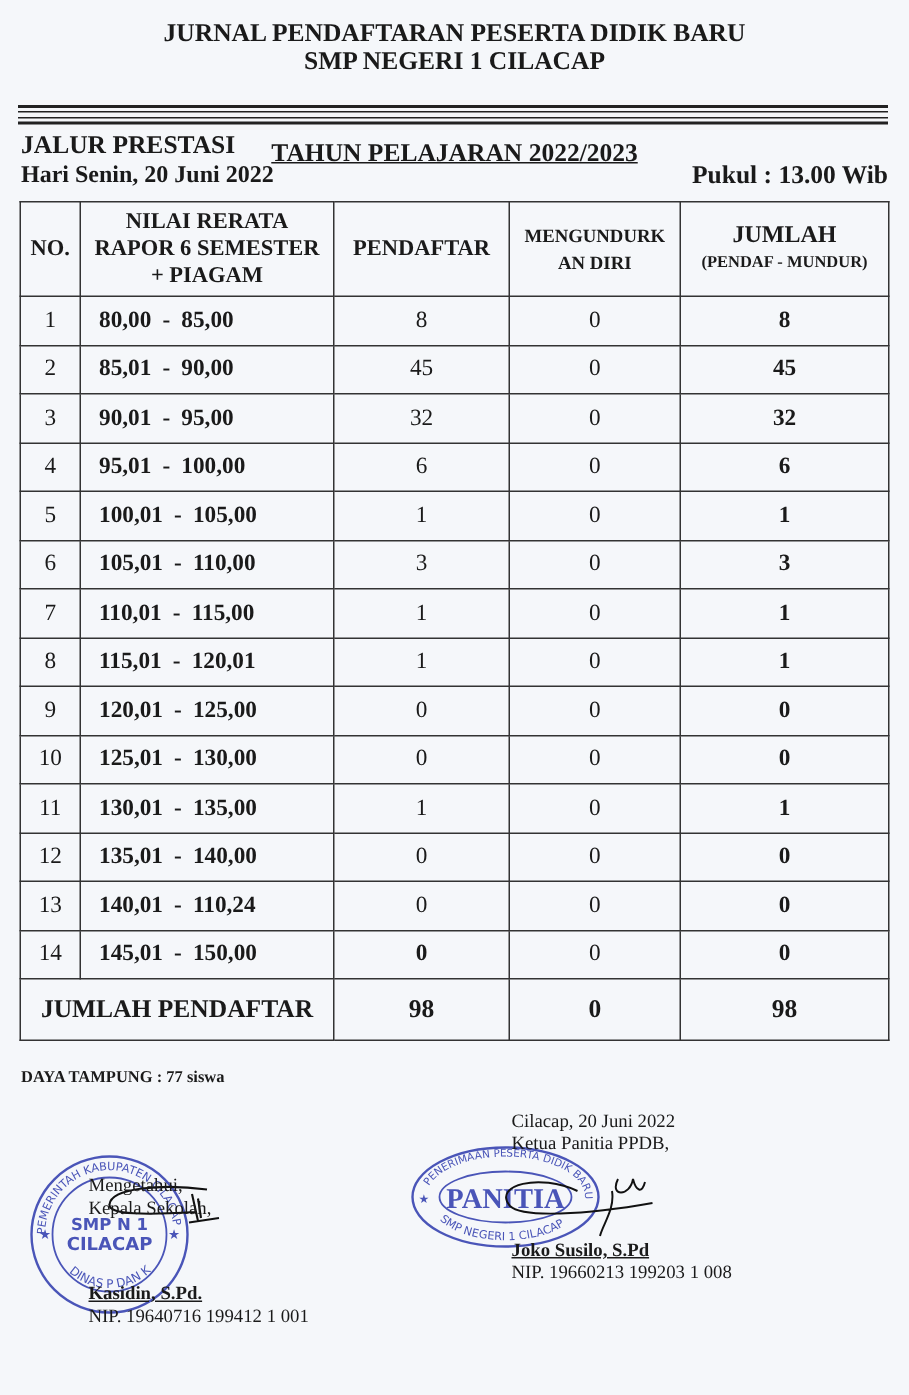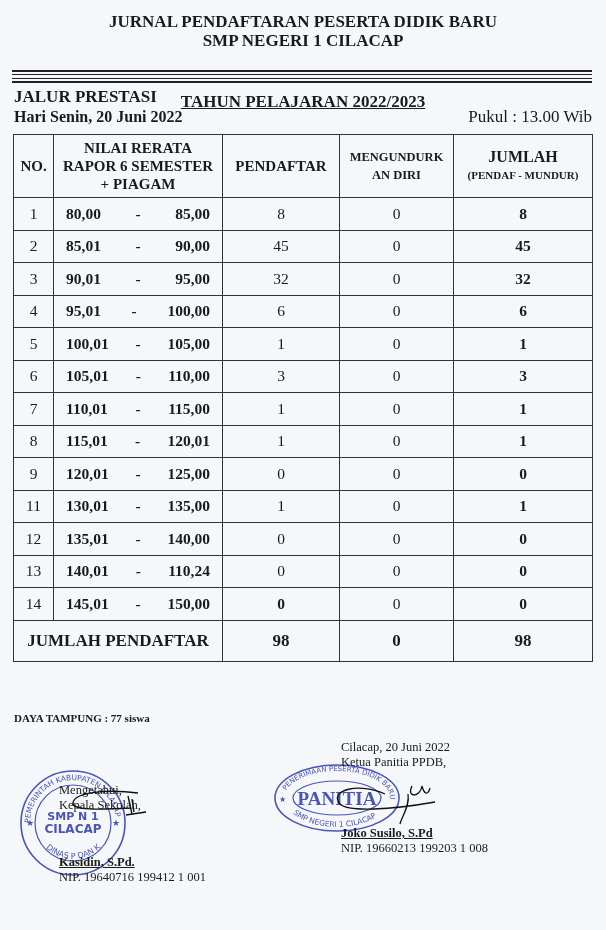--- a/index.html
+++ b/index.html
@@ -8,36 +8,36 @@
     background: #f5f7fa;
     font-family: "Liberation Serif", "DejaVu Serif", serif;
     color: #1a1a1a;
   }
   .title-block { position: absolute; top: 12px; left: 0; width: 606px; text-align: center; font-weight: bold; }
   .title-line { font-size: 17px; line-height: 19px; }
   .title-line.u { text-decoration: underline; margin-top: 42px; }
   .rule { position: absolute; left: 12px; width: 580px; background: #222; }
   .jalur { position: absolute; left: 14px; top: 87px; font-weight: bold; font-size: 17px; }
   .hari { position: absolute; left: 14px; top: 108px; font-weight: bold; font-size: 16px; }
-  .pukul { position: absolute; right: 14px; top: 107px; font-weight: normal; font-size: 17px; margin-left: 24px; }
+  .pukul { position: absolute; right: 14px; top: 107px; font-weight: bold; font-size: 17px; margin-left: 24px; }
   table.main {
     position: absolute; left: 13px; top: 134px; width: 579px;
     border-collapse: collapse; table-layout: fixed;
   }
   table.main td, table.main th { border: 1.5px solid #333; text-align: center; padding: 0; }
   table.main th { font-weight: bold; height: 62px; line-height: 18px; }
   th.c-no { font-size: 15px; }
   th.c-nilai { font-size: 15px; }
   th.c-pend { font-size: 15px; }
   th.c-mund { font-size: 12.5px; line-height: 16px; }
   th.c-jml { font-size: 16px; }
   th.c-jml .sub { font-size: 11px; display:block; }
   table.main td { height: 31.5px; font-size: 15.5px; }
   td.range { font-weight: bold; text-align: left; }
-  .range-inner { display: flex; justify-content: space-between; padding: 0 12px 0 12px; }
+  .range-inner { display: flex; padding: 0 12px 0 12px; }
   .range-inner .dash { width: 20px; text-align: center; }
   td.bold { font-weight: bold; }
   tr.total td { height: 40px; font-weight: bold; font-size: 17px; }
   .daya { position: absolute; left: 14px; top: 712px; font-weight: bold; font-size: 11px; }
   .sig-left { position: absolute; left: 59px; top: 759px; font-size: 12.5px; line-height: 15px; margin-top: 24px; }
   .sig-right { position: absolute; left: 341px; top: 740px; font-size: 12.5px; line-height: 15px; }
   .sig-name { font-weight: bold; text-decoration: underline; }
   .stamp { position: absolute; pointer-events: none; }
 </style>
 </head>
@@ -197,20 +197,33 @@
             <span>120,01</span>
             <span class="dash">-</span>
             <span>125,00</span>
           </div>
         </td>
         <td class="">0</td>
         <td>0</td>
         <td class="bold">0</td>
       </tr>
       <tr>
+        <td>10</td>
+        <td class="range">
+          <div class="range-inner">
+            <span>125,01</span>
+            <span class="dash">-</span>
+            <span>130,00</span>
+          </div>
+        </td>
+        <td class="">0</td>
+        <td>0</td>
+        <td class="bold">0</td>
+      </tr>
+      <tr>
         <td>11</td>
         <td class="range">
           <div class="range-inner">
             <span>130,01</span>
             <span class="dash">-</span>
             <span>135,00</span>
           </div>
         </td>
         <td class="">1</td>
         <td>0</td>

